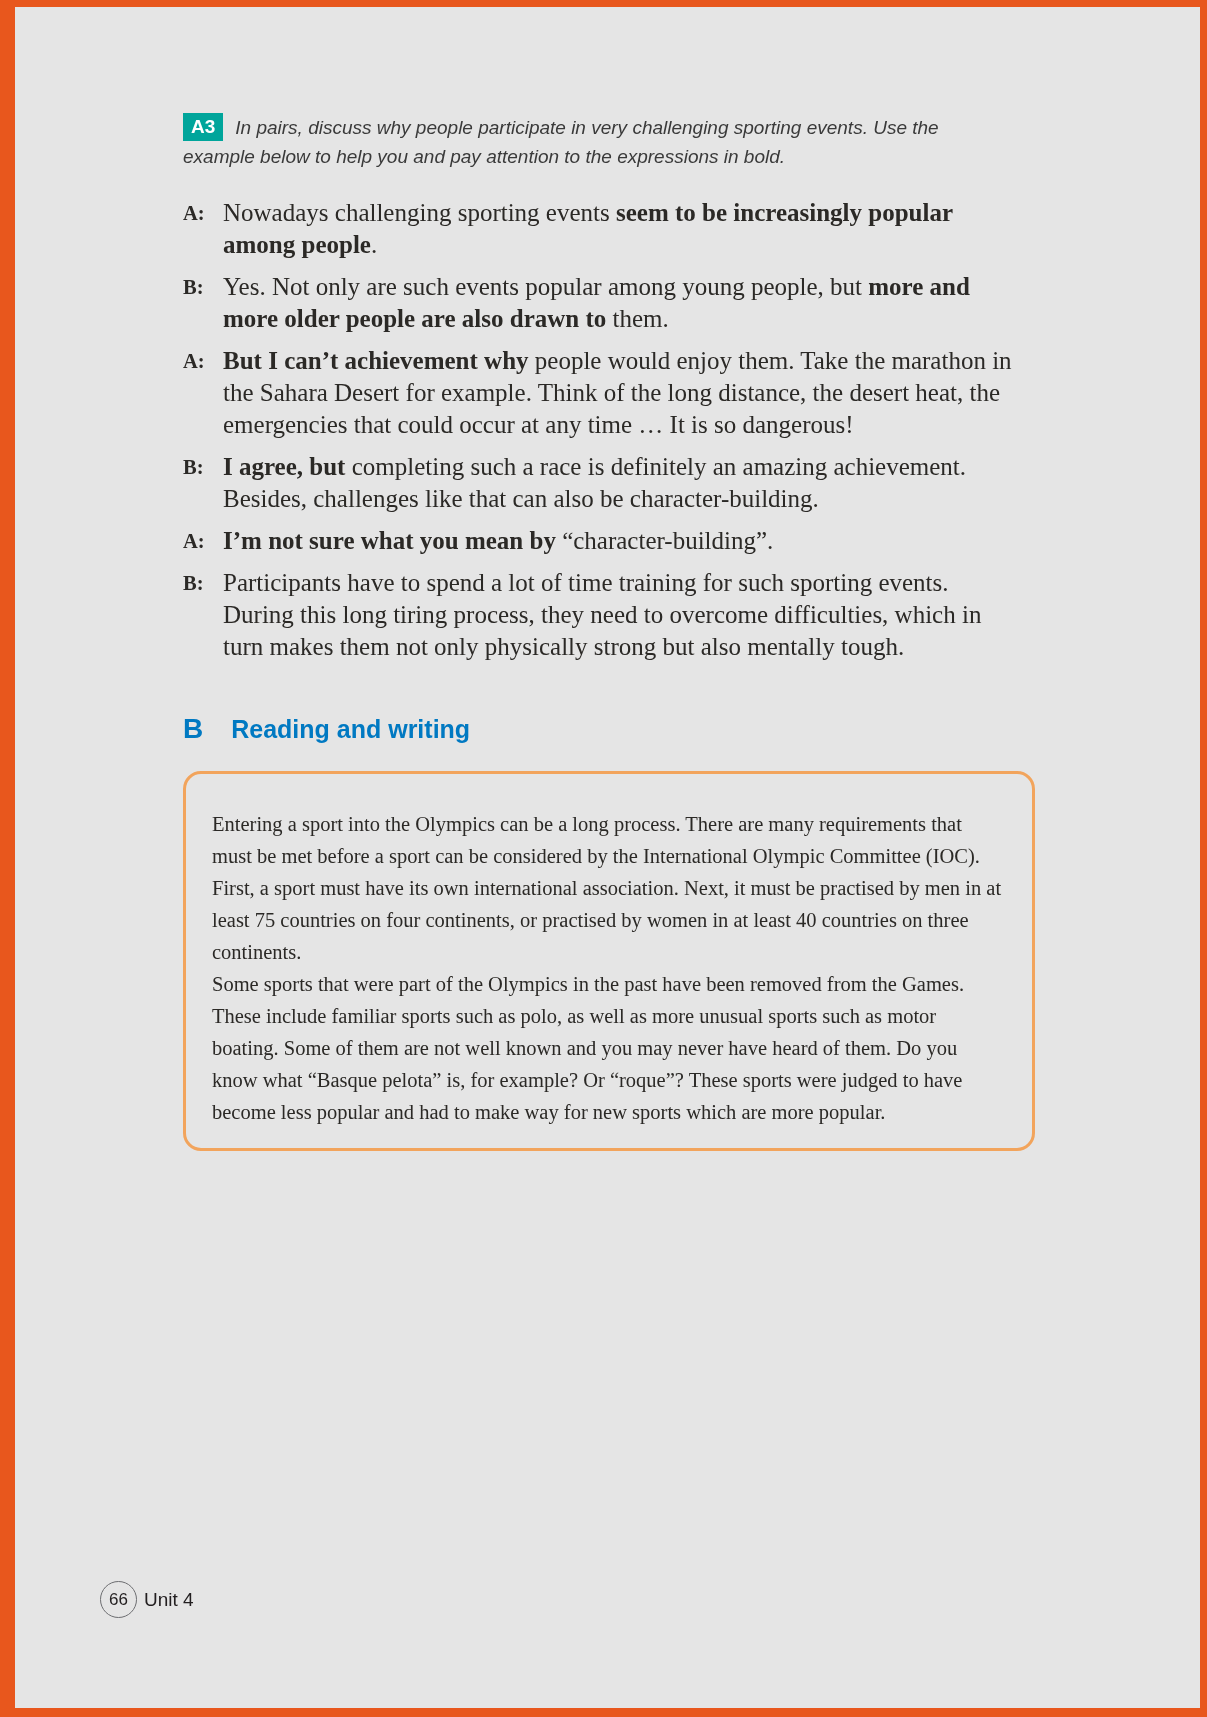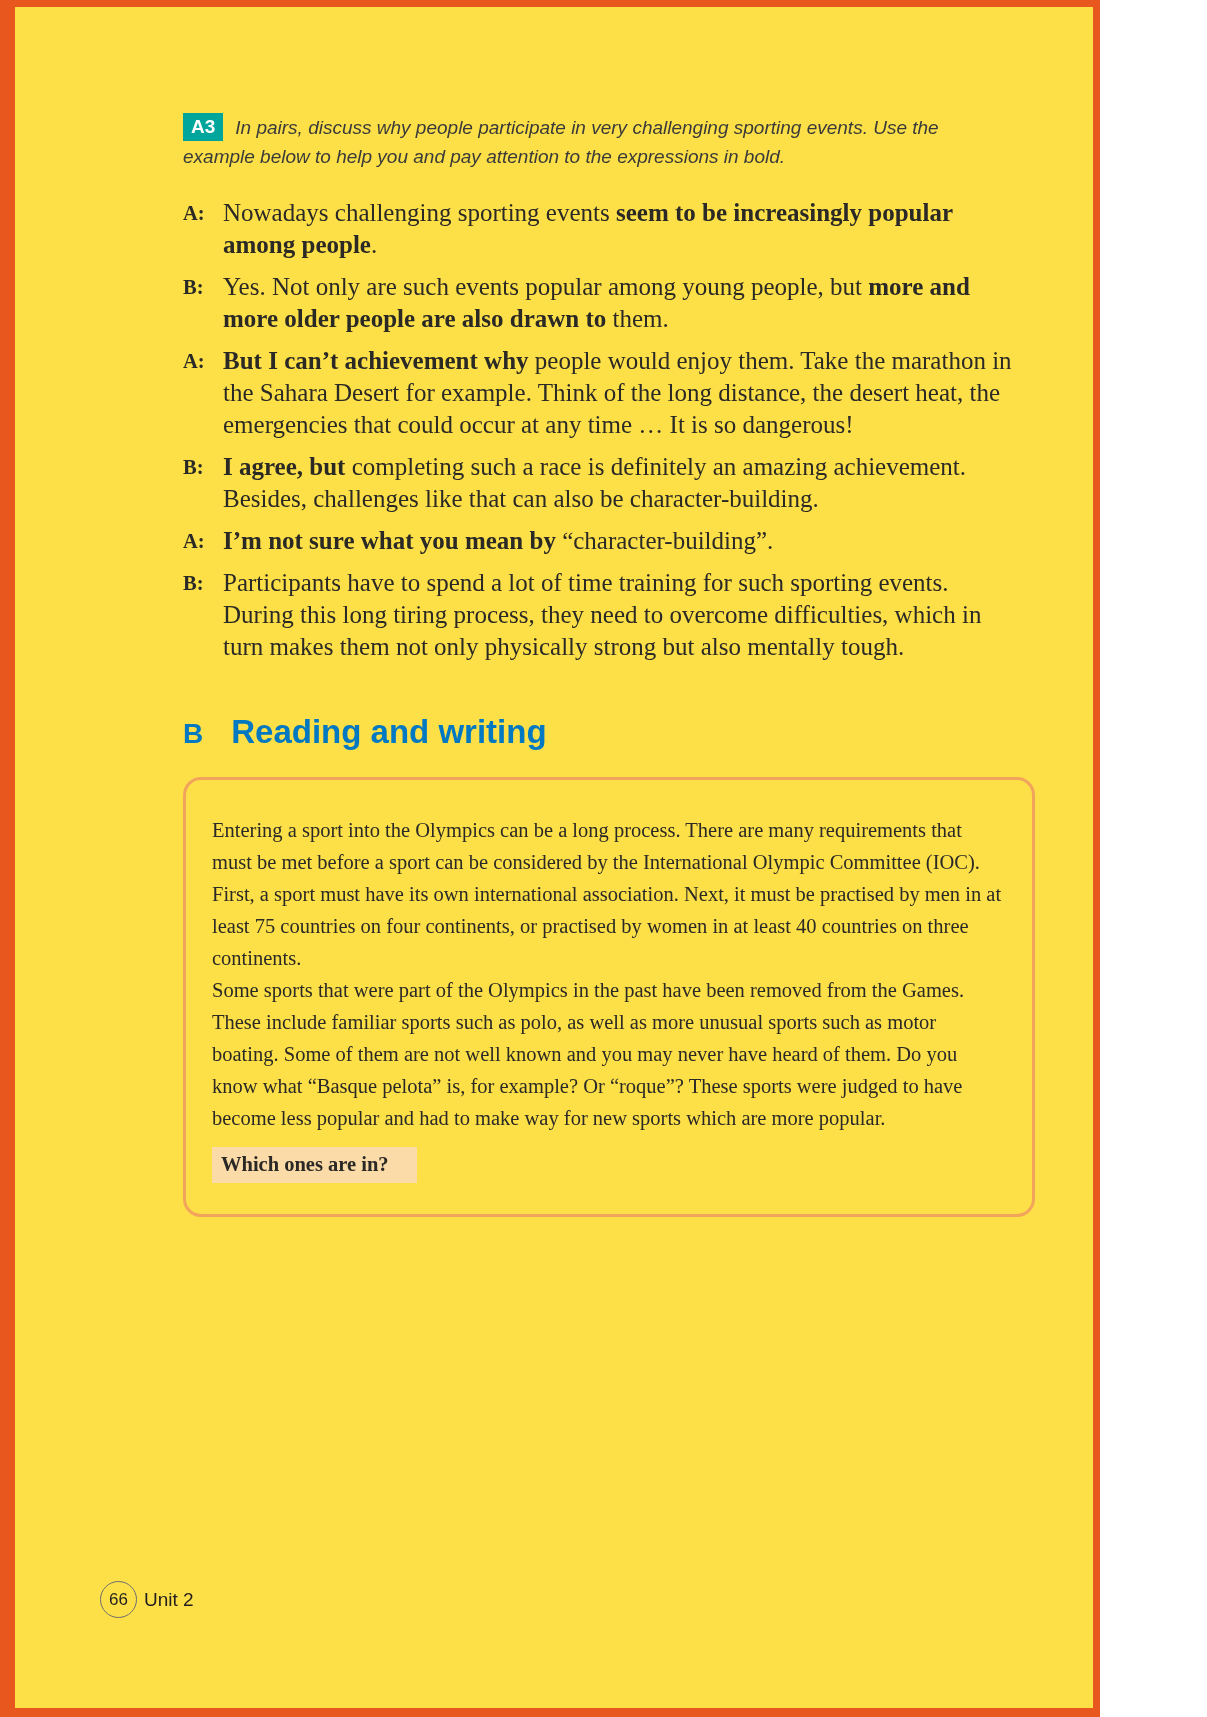--- a/index.html
+++ b/index.html
@@ -10,23 +10,23 @@
     --badge-teal: #00A59B;
     --section-blue: #0079C2;
     --highlight-peach: #FBDCA8;
     --box-border-orange: #F2A45C;
     --body-text: #2B2926;
     --footer-gray: #6D6E71;
   }
 
   .page {
     position: relative;
-    width: 1100px;
+    width: 1207px;
     height: 1717px;
-    background: #fde047;
+    background: #e5e5e5;
     border-style: solid;
     border-color: var(--frame-orange);
     border-width: 7px 7px 9px 15px;
     font-family: "Liberation Serif", serif;
     color: var(--body-text);
     overflow: hidden;
   }
 
   .content {
     position: absolute;
@@ -87,21 +87,21 @@
     margin-top: 50px;
     display: flex;
     align-items: baseline;
     gap: 28px;
     color: var(--section-blue);
     font-family: "Liberation Sans", sans-serif;
     font-weight: bold;
   }
 
   .section-letter { font-size: 28px; }
-  .section-title  { font-size: 33px; }
+  .section-title  { font-size: 25px; }
 
   .b1-header { margin-top: 20px; }
 
   .article-box {
     margin-top: 26px;
     border: 3px solid var(--box-border-orange);
     border-radius: 18px;
     padding: 34px 26px 20px;
     width: 852px;
   }
@@ -189,22 +189,21 @@
 
     <div class="section-header">
       <span class="section-letter">B</span>
       <span class="section-title">Reading and writing</span>
     </div>
 
 
     <div class="article-box">
       <p>Entering a sport into the Olympics can be a long process. There are many requirements that must be met before a sport can be considered by the International Olympic Committee (IOC). First, a sport must have its own international association. Next, it must be practised by men in at least 75 countries on four continents, or practised by women in at least 40 countries on three continents.</p>
       <p>Some sports that were part of the Olympics in the past have been removed from the Games. These include familiar sports such as polo, as well as more unusual sports such as motor boating. Some of them are not well known and you may never have heard of them. Do you know what “Basque pelota” is, for example? Or “roque”? These sports were judged to have become less popular and had to make way for new sports which are more popular.</p>
-      <div class="article-subheading"><span>Which ones are in?</span></div>
     </div>
 
   </div>
 
   <div class="footer">
     <span class="page-number">66</span>
-    <span class="unit-label">Unit 2</span>
+    <span class="unit-label">Unit 4</span>
   </div>
 </div>
 
 </body></html>

